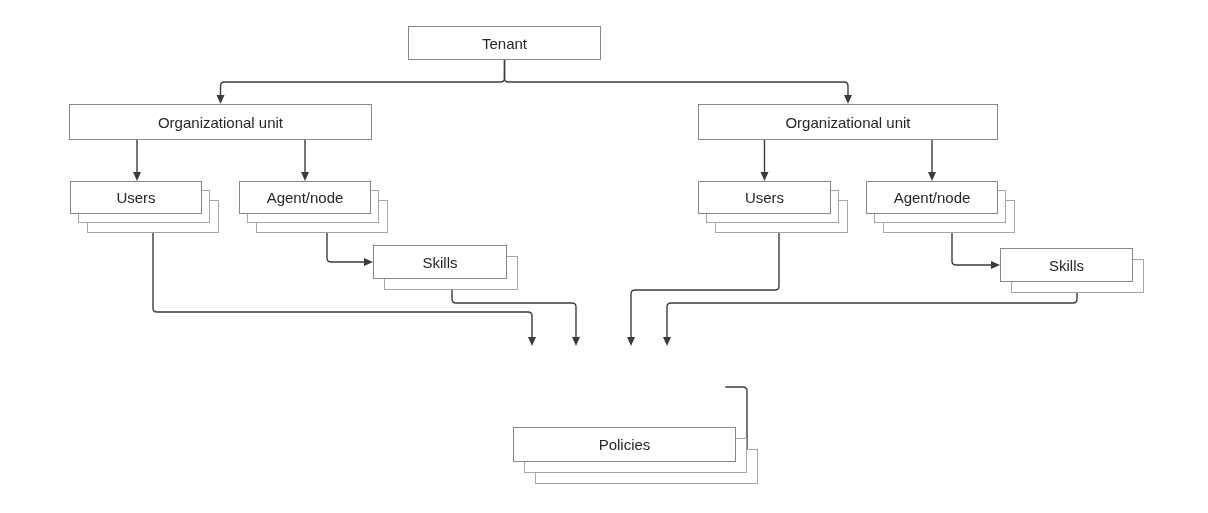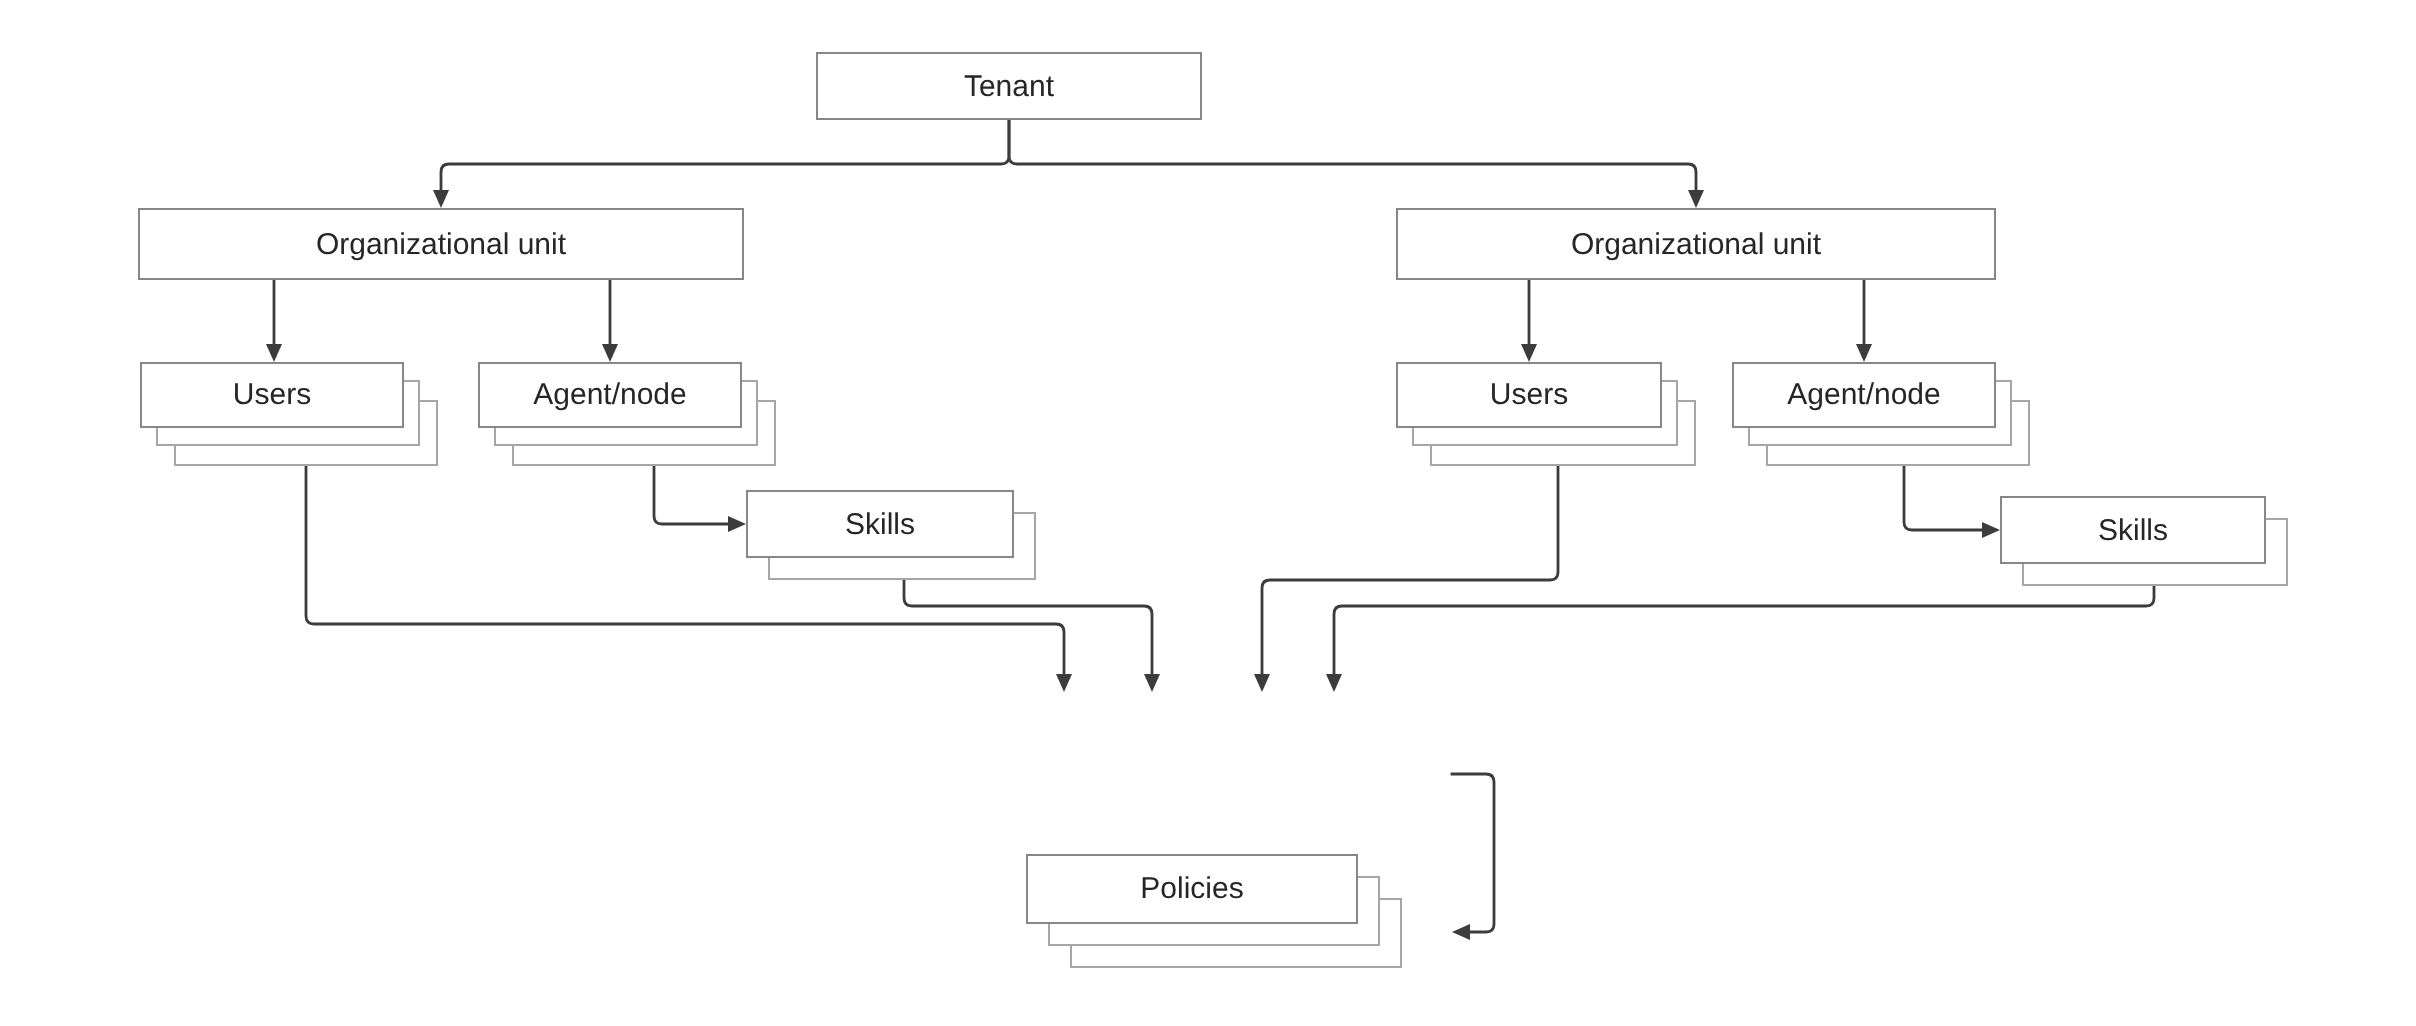--- a/index.html
+++ b/index.html
@@ -102,21 +102,21 @@
         <span>Agent/node</span>
       </div>
   </div>
   <div class="node" style="left:1000px;top:248px;width:133px;height:34px">
     <div class="sheet l1"></div>
     <div class="face">
         <span>Skills</span>
       </div>
   </div>
 
-  <div class="node" style="left:513px;top:427px;width:166px;height:35px">
+  <div class="node" style="left:513px;top:427px;width:223px;height:35px">
     <div class="sheet l2"></div>
     <div class="sheet l1"></div>
     <div class="face">
         <span>Policies</span>
       </div>
   </div>
 
 </div>
 
 </body></html>

